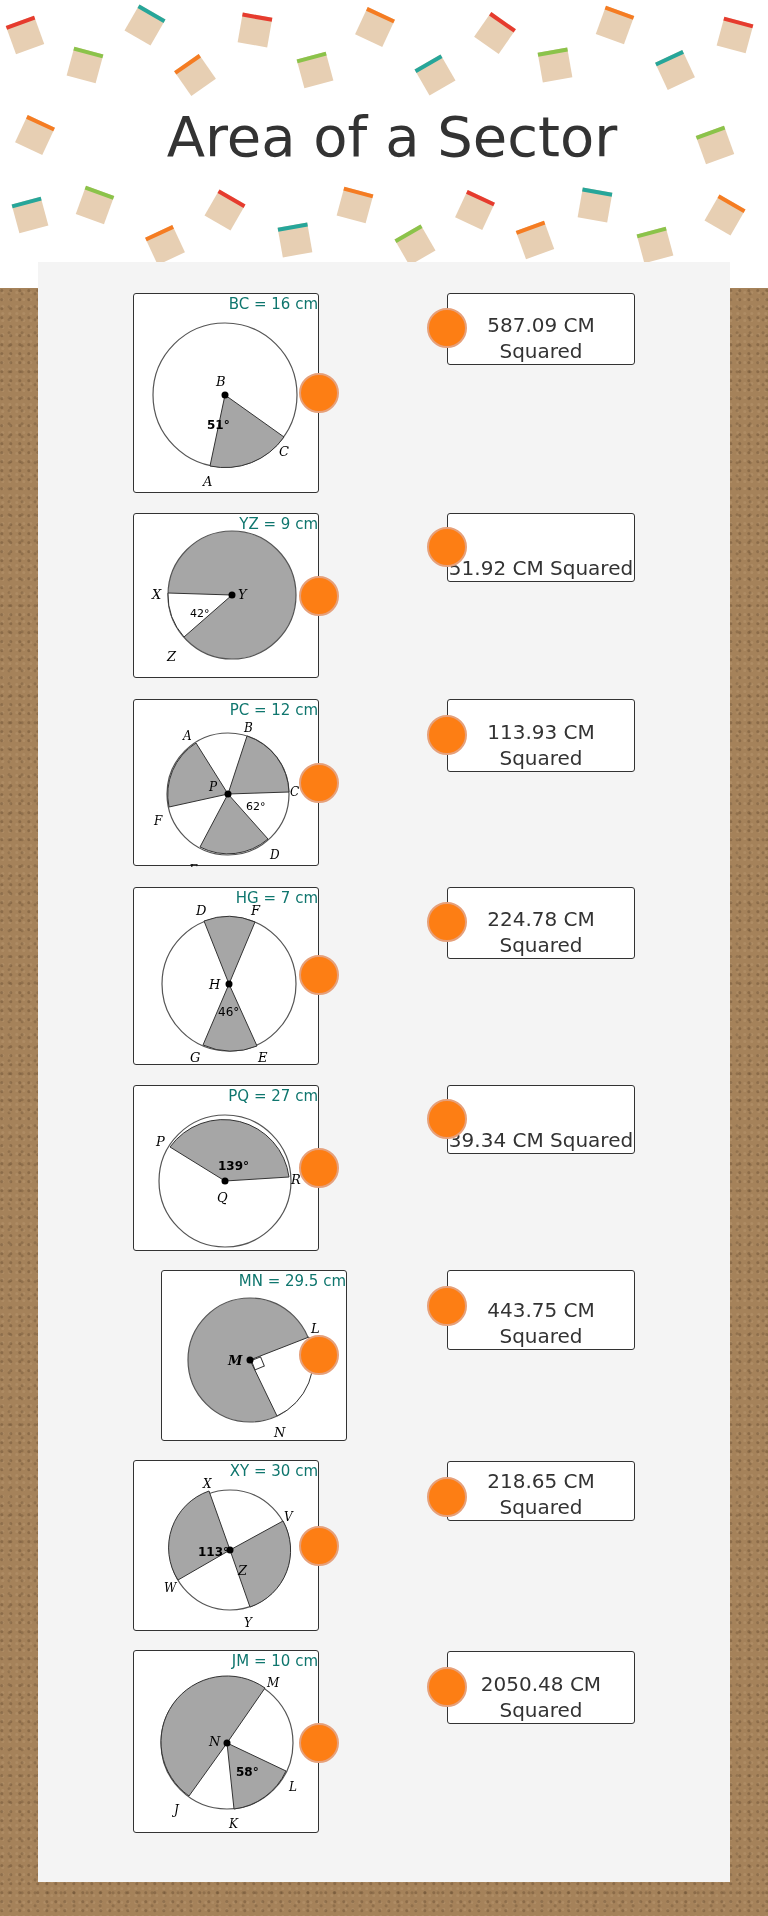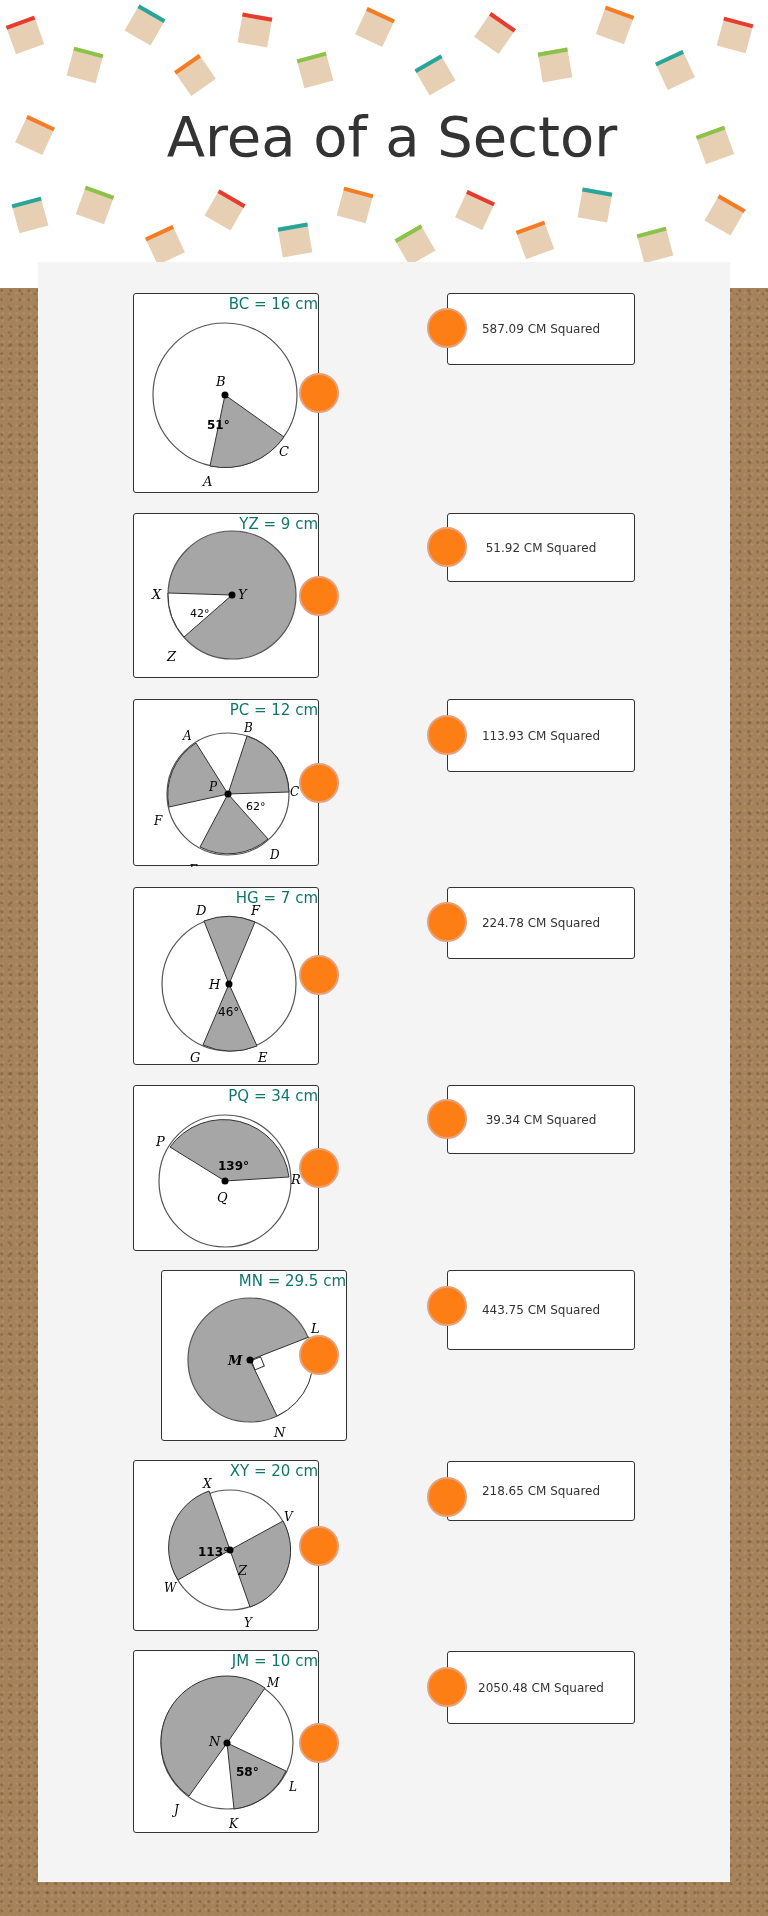--- a/index.html
+++ b/index.html
@@ -13,21 +13,21 @@
   .header{position:absolute;left:0;top:0;width:768px;height:288px;background:#fff;overflow:hidden;}
   .confetti{position:absolute;width:30px;height:26px;background:#e7cfb3;border-top:4px solid;}
   .title-band{position:absolute;left:74px;top:108px;width:616px;height:70px;background:#fff;}
   .title{position:absolute;left:0;right:0;top:104px;text-align:center;font-family:"DejaVu Sans",sans-serif;font-size:56px;color:#333;letter-spacing:0px;padding-left:16px;}
   .panel{position:absolute;left:38px;top:262px;width:692px;height:1620px;background:#f4f4f4;}
   .card{position:absolute;left:133px;width:186px;background:#fff;border:1px solid #333;border-radius:3px;box-sizing:border-box;}
   .card-label{position:absolute;left:0;right:0;top:1px;text-align:right;font-size:15px;color:#0f766e;}
   .card svg{position:absolute;left:0;top:0;}
   .dot{position:absolute;width:40px;height:40px;border-radius:50%;background:#fd7e14;border:2px solid #e6a07a;box-sizing:border-box;}
   .answer{position:absolute;left:447px;width:188px;background:#fff;border:1px solid #333;border-radius:3px;box-sizing:border-box;
-    display:flex;align-items:center;justify-content:center;text-align:center;font-size:12px;line-height:26px;color:#333;padding:0 6px;}
+    display:flex;align-items:flex-end;justify-content:center;text-align:center;font-size:20px;line-height:26px;color:#333;padding:0 6px;}
 </style>
 </head>
 <body>
 
 <div class="header">
   <div>
     <div class="confetti" style="left:10px;top:20px;border-color:#e63b2e;transform:rotate(-20deg)"></div>
     <div class="confetti" style="left:70px;top:50px;border-color:#8bc34a;transform:rotate(15deg)"></div>
     <div class="confetti" style="left:130px;top:10px;border-color:#26a69a;transform:rotate(30deg)"></div>
     <div class="confetti" style="left:180px;top:60px;border-color:#f57c22;transform:rotate(-35deg)"></div>
@@ -120,21 +120,21 @@
     <text x="84" y="128" font-family="DejaVu Sans,sans-serif" font-size="12">46°</text>
     <text x="62" y="27" font-family="DejaVu Serif,serif" font-style="italic" font-size="13">D</text>
     <text x="117" y="27" font-family="DejaVu Serif,serif" font-style="italic" font-size="13">F</text>
     <text x="56" y="174" font-family="DejaVu Serif,serif" font-style="italic" font-size="13">G</text>
     <text x="124" y="174" font-family="DejaVu Serif,serif" font-style="italic" font-size="13">E</text>
   </svg>
 </div>
 <div class="dot" style="left:299px;top:955px;"></div>
 
 <div class="card" style="top:1085px;height:166px;">
-  <div class="card-label">PQ = 34 cm</div>
+  <div class="card-label">PQ = 27 cm</div>
   <svg width="186" height="166">
     <circle cx="91" cy="95" r="66" fill="#fff" stroke="#555" stroke-width="1.2"></circle>
     <path d="M91 95 L36 61 A66 66 0 0 1 155 91 Z" fill="#a6a6a6" stroke="#333" stroke-width="1"></path>
     <circle cx="91" cy="95" r="3.5" fill="#000"></circle>
     <text x="83" y="116" font-family="DejaVu Serif,serif" font-style="italic" font-size="13">Q</text>
     <text x="84" y="84" font-family="DejaVu Sans,sans-serif" font-size="12" font-weight="bold">139°</text>
     <text x="22" y="60" font-family="DejaVu Serif,serif" font-style="italic" font-size="13">P</text>
     <text x="157" y="98" font-family="DejaVu Serif,serif" font-style="italic" font-size="13">R</text>
   </svg>
 </div>
@@ -148,21 +148,21 @@
     <rect x="89" y="90" width="10" height="10" fill="#fff" stroke="#333" stroke-width="1" transform="rotate(-22 88 89)"></rect>
     <circle cx="88" cy="89" r="3.5" fill="#000"></circle>
     <text x="66" y="94" font-family="DejaVu Serif,serif" font-style="italic" font-size="13" font-weight="bold">M</text>
     <text x="149" y="62" font-family="DejaVu Serif,serif" font-style="italic" font-size="13">L</text>
     <text x="112" y="166" font-family="DejaVu Serif,serif" font-style="italic" font-size="13">N</text>
   </svg>
 </div>
 <div class="dot" style="left:299px;top:1335px;"></div>
 
 <div class="card" style="top:1460px;height:171px;">
-  <div class="card-label">XY = 20 cm</div>
+  <div class="card-label">XY = 30 cm</div>
   <svg width="186" height="171">
     <circle cx="96" cy="89" r="60" fill="#fff" stroke="#555" stroke-width="1.2"></circle>
     <path d="M96 89 L75 30 A60 60 0 0 0 44 119 Z" fill="#a6a6a6" stroke="#333" stroke-width="1"></path>
     <path d="M96 89 L149 60 A60 60 0 0 1 116 146 Z" fill="#a6a6a6" stroke="#333" stroke-width="1"></path>
     <circle cx="96" cy="89" r="3.5" fill="#000"></circle>
     <text x="64" y="95" font-family="DejaVu Sans,sans-serif" font-size="12" font-weight="bold">113°</text>
     <text x="104" y="114" font-family="DejaVu Serif,serif" font-style="italic" font-size="13">Z</text>
     <text x="69" y="27" font-family="DejaVu Serif,serif" font-style="italic" font-size="12">X</text>
     <text x="150" y="60" font-family="DejaVu Serif,serif" font-style="italic" font-size="12">V</text>
     <text x="30" y="131" font-family="DejaVu Serif,serif" font-style="italic" font-size="12">W</text>

